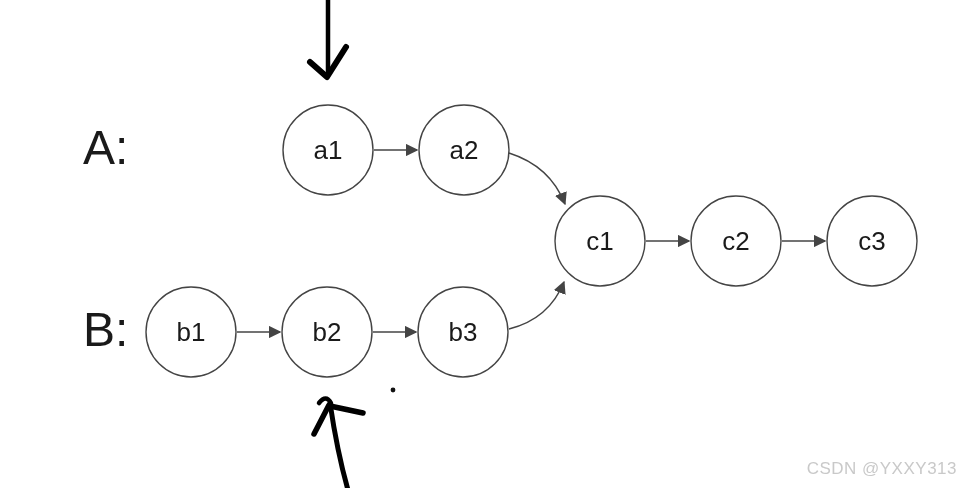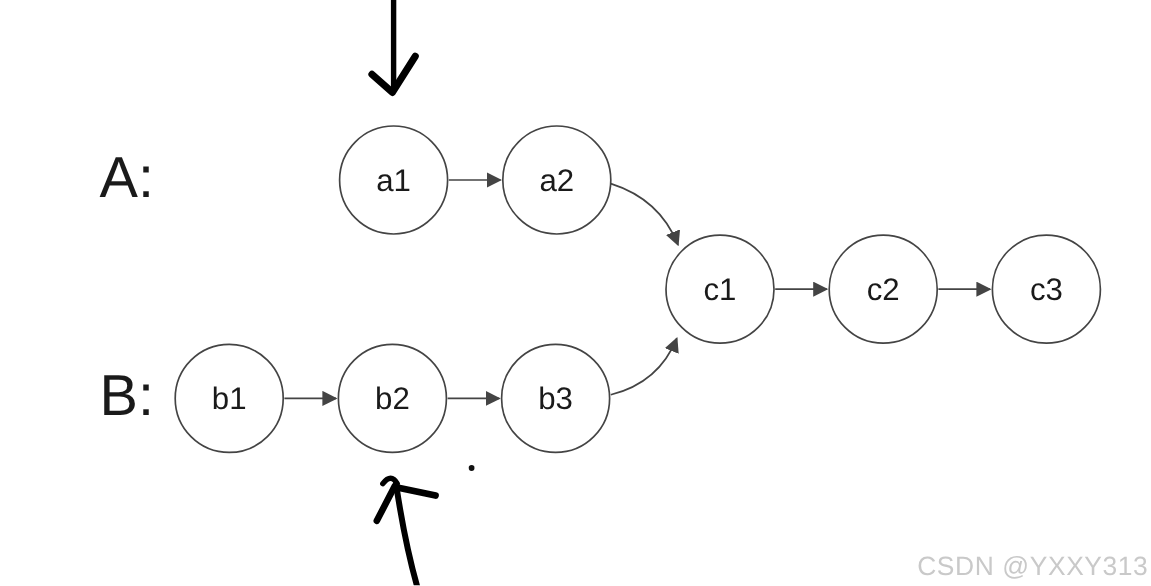--- a/index.html
+++ b/index.html
@@ -30,21 +30,21 @@
     fill:var(--text);
     font-family:"Liberation Sans", sans-serif;
     font-size:48px;
   }
   .edge{stroke:var(--stroke);stroke-width:1.4;fill:none;}
   .ink{stroke:var(--ink);fill:none;stroke-linecap:round;stroke-linejoin:round;}
   .watermark{
     position:absolute;
     right:2px;top:459px;
     color:var(--watermark);
-    font-size:22px;
+    font-size:17px;
     letter-spacing:0.5px;
     white-space:nowrap;
   }
 </style>
 </head>
 <body>
 
 <div class="stage">
   <svg width="959" height="488" viewBox="0 0 959 488">
     <defs>

